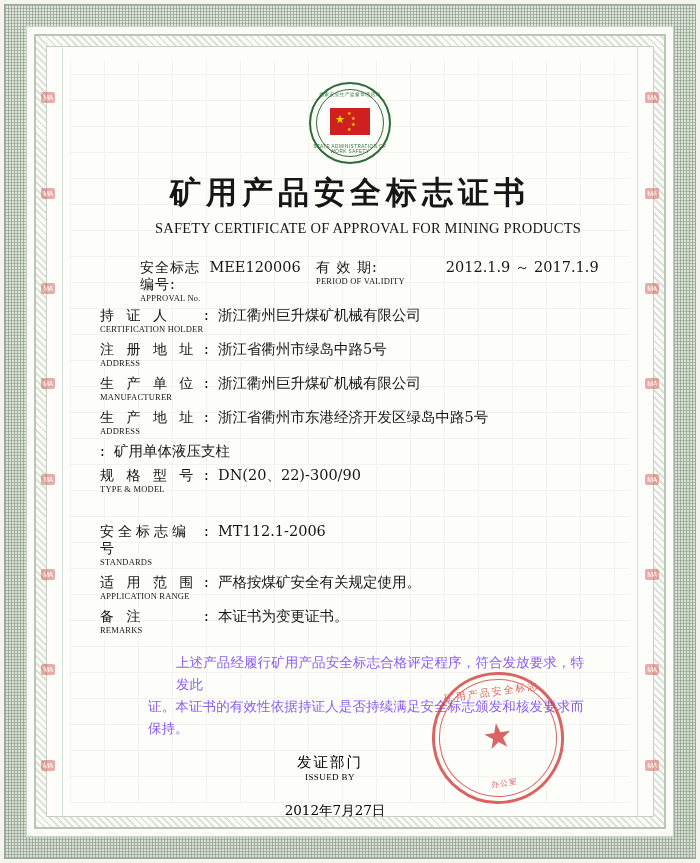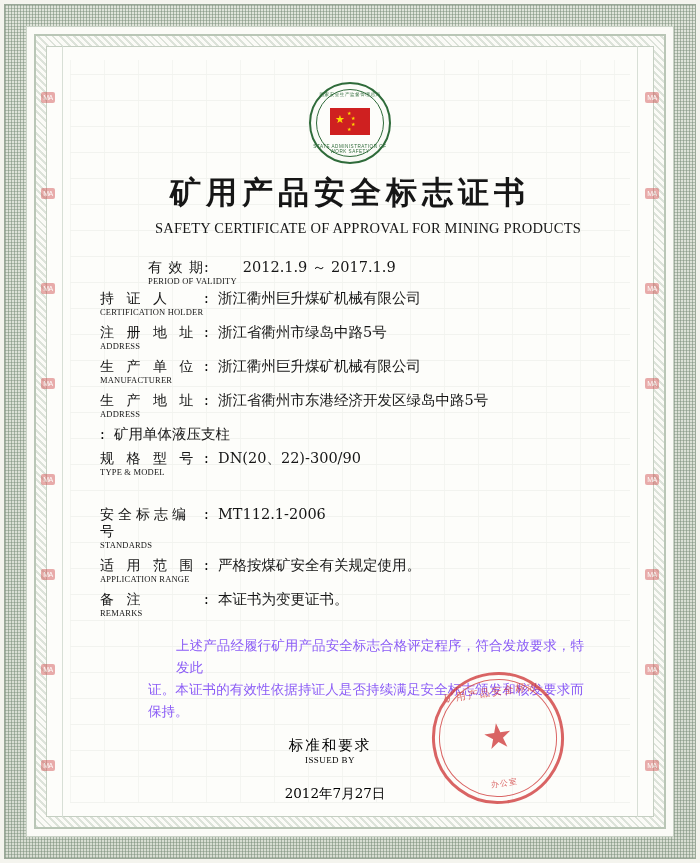--- a/index.html
+++ b/index.html
@@ -342,21 +342,28 @@
           <span class="star-s s4">★</span>
         </div>
         <div class="arc-bot">STATE ADMINISTRATION OF WORK SAFETY</div>
       </div>
     </div>
 
     <div class="title-cn">矿用产品安全标志证书</div>
     <div class="title-en">SAFETY CERTIFICATE OF APPROVAL FOR MINING PRODUCTS</div>
 
     <div class="row-approval">
-      <div class="approval-right" style="display:flex;">
+      <div class="approval-left" style="display:flex;">
+        <span class="lbl">
+          <span class="cn">安全标志编号:</span>
+          <span class="en">APPROVAL No.</span>
+        </span>
+        <span class="val approval-val1">MEE120006</span>
+      </div>
+      <div class="approval-right" style="display:flex;gap:35px;">
         <span class="lbl">
           <span class="cn">有 效 期:</span>
           <span class="en">PERIOD OF VALIDITY</span>
         </span>
         <span class="val approval-val2">2012.1.9 ～ 2017.1.9</span>
       </div>
     </div>
 
     <div class="fields">
 
@@ -440,21 +447,21 @@
       </div>
 
     </div>
 
     <div class="para">
       <span class="indent">上述产品经履行矿用产品安全标志合格评定程序，符合发放要求，特发此</span>
       <span>证。本证书的有效性依据持证人是否持续满足安全标志颁发和核发要求而保持。</span>
     </div>
 
     <div class="issued">
-      <div class="cn">标准和要求</div>
+      <div class="cn">发证部门</div>
       <div class="en">ISSUED BY</div>
     </div>
 
     <div class="date">2012年7月27日</div>
 
   </div>
 
   <div class="seal">
     <div class="inner"></div>
     <div class="txt t-top">矿用产品安全标志</div>

